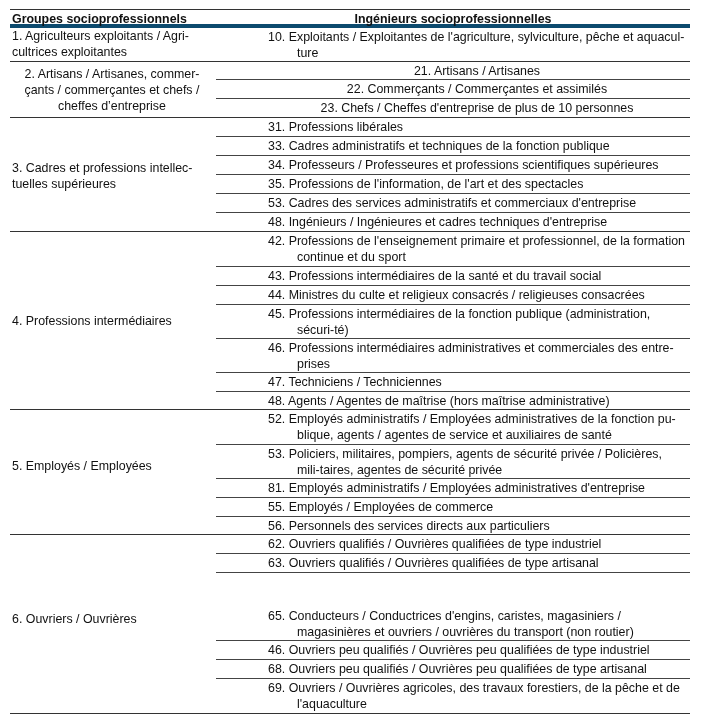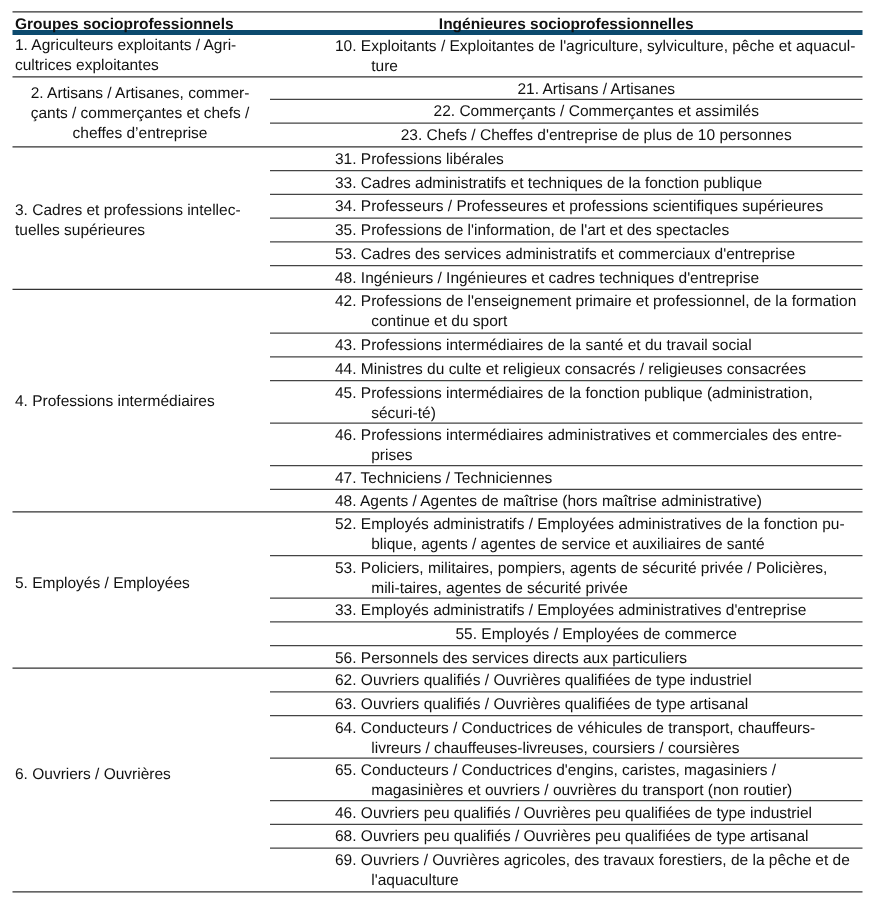--- a/index.html
+++ b/index.html
@@ -14,21 +14,21 @@
   .cat{position:absolute;left:206px;width:474px;box-sizing:border-box;border-bottom:1px solid #444;}
   .cat:last-child{border-bottom:none;}
   .ctext{display:block;padding-left:33px;text-indent:-29px;line-height:16px;padding-top:1px;padding-right:4px;margin-left:48px;}
 </style>
 </head>
 <body>
 
 <div class="tbl">
   <div class="hdr">
     <span class="h1">Groupes socioprofessionnels</span>
-    <span class="h2">Ingénieures socioprofessionnelles</span>
+    <span class="h2">Ingénieurs socioprofessionnelles</span>
   </div>
   <div id="groups">
       <div class="group" style="top: 19px; height: 34px;">
         <div class="glabel" style="top: 0px;">1. Agriculteurs exploitants / Agri-<br>cultrices exploitantes</div>
         <div class="cat" style="top: 0px; height: 34px;">
           <span class="ctext">10. Exploitants / Exploitantes de l'agriculture, sylviculture, pêche et aquacul-ture</span>
         </div>
       </div>
       <div class="group" style="top: 53px; height: 56px; text-align: center;">
         <div class="glabel" style="top: 4px;">2. Artisans / Artisanes, commer-<br>çants / commerçantes et chefs /<br>cheffes d’entreprise</div>
@@ -89,39 +89,36 @@
       </div>
       <div class="group" style="top: 401px; height: 125px;">
         <div class="glabel" style="top: 48px;">5. Employés / Employées</div>
         <div class="cat" style="top: 0px; height: 35px;">
           <span class="ctext">52. Employés administratifs / Employées administratives de la fonction pu-blique, agents / agentes de service et auxiliaires de santé</span>
         </div>
         <div class="cat" style="top: 35px; height: 34px;">
           <span class="ctext">53. Policiers, militaires, pompiers, agents de sécurité privée / Policières, mili-taires, agentes de sécurité privée</span>
         </div>
         <div class="cat" style="top: 69px; height: 19px;">
-          <span class="ctext">33. Employés administratifs / Employées administratives d'entreprise</span>
+          <span class="ctext">81. Employés administratifs / Employées administratives d'entreprise</span>
         </div>
-        <div class="cat" style="top: 88px; height: 19px; text-align: center;">
+        <div class="cat" style="top: 88px; height: 19px;">
           <span class="ctext">55. Employés / Employées de commerce</span>
         </div>
         <div class="cat" style="top: 107px; height: 18px;">
           <span class="ctext">56. Personnels des services directs aux particuliers</span>
         </div>
       </div>
       <div class="group" style="top: 526px; height: 179px;">
         <div class="glabel" style="top: 76px;">6. Ouvriers / Ouvrières</div>
         <div class="cat" style="top: 0px; height: 19px;">
           <span class="ctext">62. Ouvriers qualifiés / Ouvrières qualifiées de type industriel</span>
         </div>
         <div class="cat" style="top: 19px; height: 19px;">
           <span class="ctext">63. Ouvriers qualifiés / Ouvrières qualifiées de type artisanal</span>
-        </div>
-        <div class="cat" style="top: 38px; height: 34px;">
-          <span class="ctext">64. Conducteurs / Conductrices de véhicules de transport, chauffeurs-livreurs / chauffeuses-livreuses, coursiers / coursières</span>
         </div>
         <div class="cat" style="top: 72px; height: 34px;">
           <span class="ctext">65. Conducteurs / Conductrices d'engins, caristes, magasiniers / magasinières et ouvriers / ouvrières du transport (non routier)</span>
         </div>
         <div class="cat" style="top: 106px; height: 19px;">
           <span class="ctext">46. Ouvriers peu qualifiés / Ouvrières peu qualifiées de type industriel</span>
         </div>
         <div class="cat" style="top: 125px; height: 19px;">
           <span class="ctext">68. Ouvriers peu qualifiés / Ouvrières peu qualifiées de type artisanal</span>
         </div>

